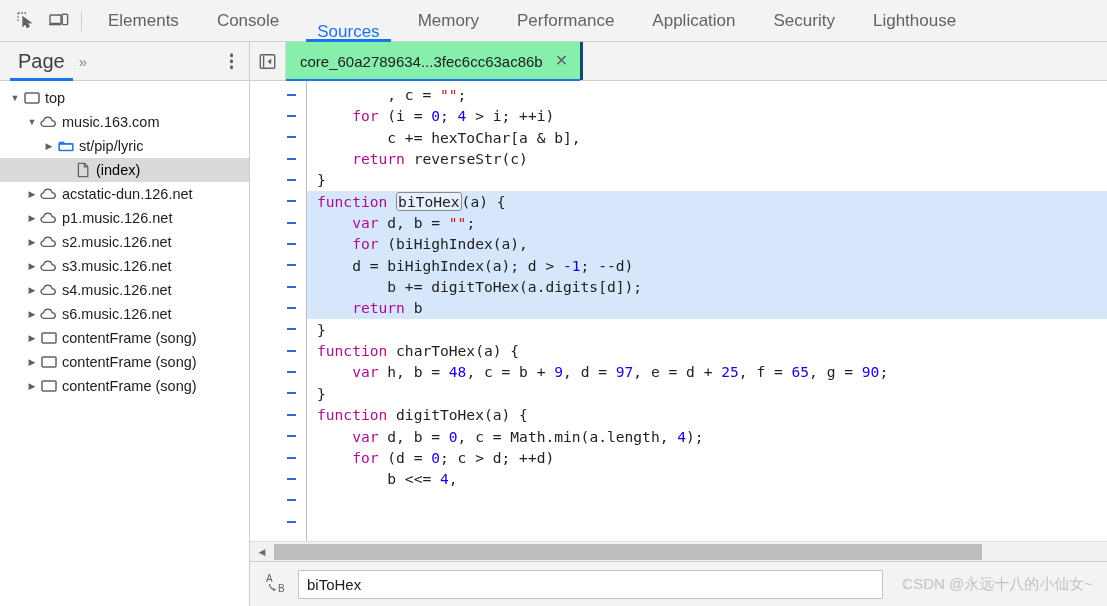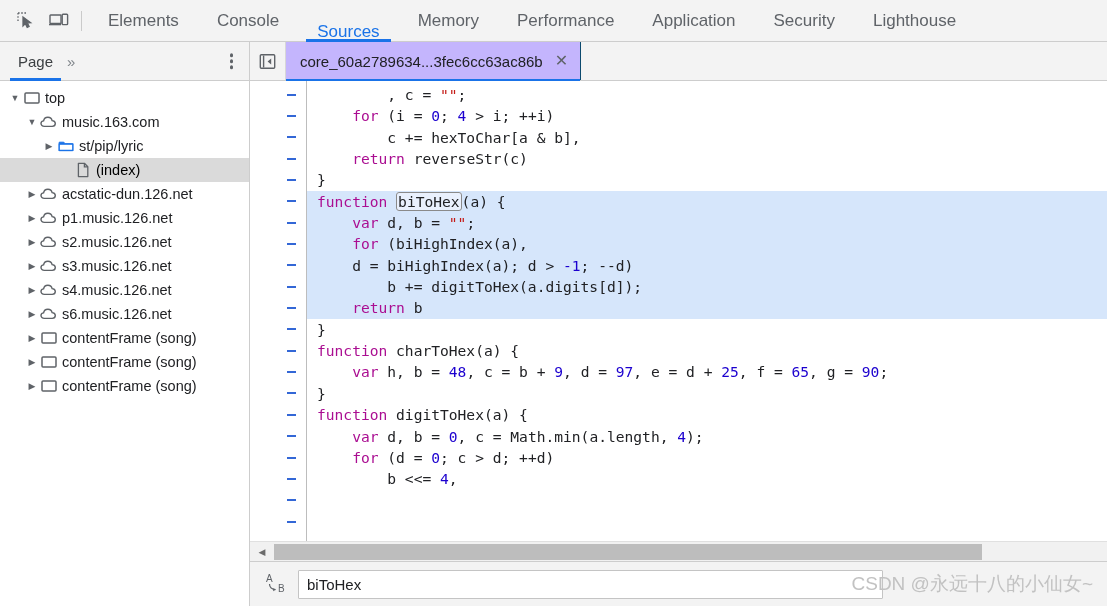--- a/index.html
+++ b/index.html
@@ -72,21 +72,21 @@
     display: flex;
     align-items: center;
     height: 39px;
     min-height: 39px;
     background: #f3f3f3;
     border-bottom: 1px solid #cdcdcd;
     position: relative;
     padding-left: 10px;
   }
   .nav-tab {
-    font-size: 15px;
+    font-size: 20px;
     color: #3c4043;
     padding: 0 8px;
     height: 39px;
     display: flex; align-items: center;
     position: relative;
     cursor: pointer;
   }
   .nav-tab.active::after {
     content: "";
     position: absolute;
@@ -169,22 +169,22 @@
     display: flex; align-items: center; justify-content: center;
     cursor: pointer;
     border-right: 1px solid #d7d7d7;
   }
   .file-tab {
     display: flex;
     align-items: center;
     padding: 0 12px 0 14px;
     font-size: 15px;
     color: #202124;
-    background: #c4b5fd;
-    border-right: 1px solid #0c4a6e;
+    background: #86efac;
+    border-right: 3px solid #0c4a6e;
     cursor: pointer;
     position: relative;
     white-space: nowrap;
   }
   .file-tab.active::after {
     content: "";
     position: absolute;
     left: 0; right: 0; bottom: -1px;
     height: 2px;
     background: #1a73e8;
@@ -312,21 +312,21 @@
     padding: 0 8px;
     outline: none;
     border-radius: 1px;
     max-width: 585px;
   }
   #watermark {
     position: absolute;
     right: 14px;
     top: 50%;
     transform: translateY(-50%);
-    font-size: 19px;
+    font-size: 15px;
     color: #c2c2c2;
     white-space: nowrap;
     pointer-events: none;
   }
   
   #sidebar-resizer {
     position: absolute;
     right: -2px; top: 0; bottom: 0;
     width: 4px;
     cursor: col-resize;

